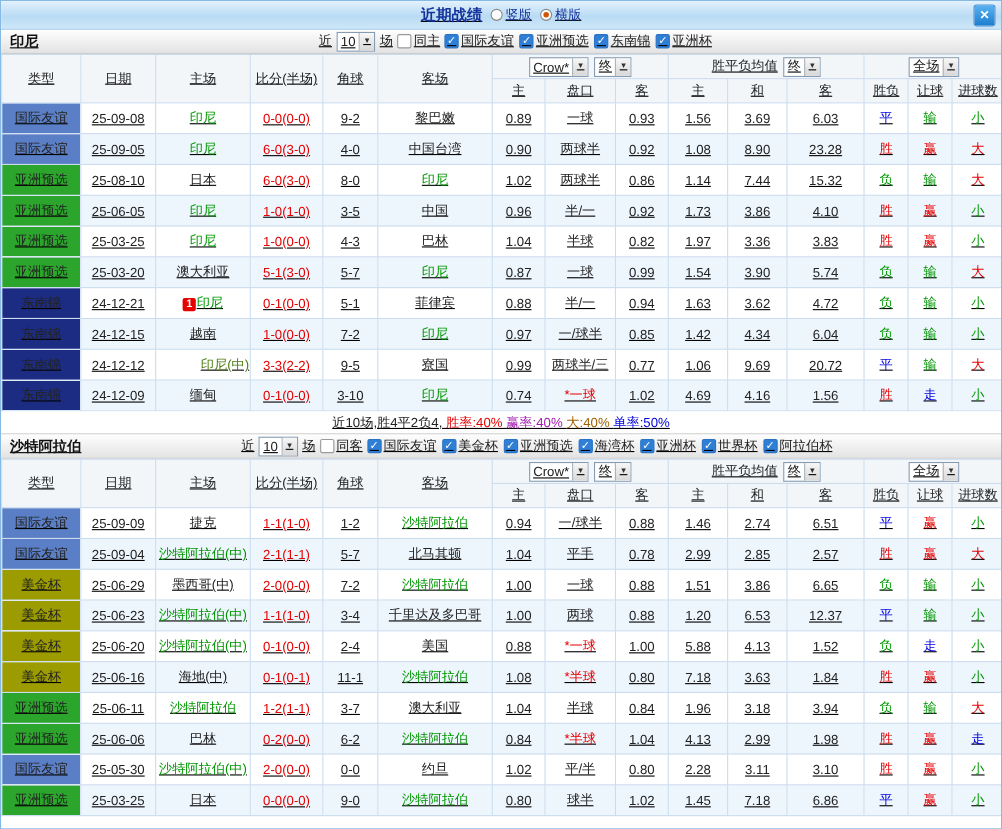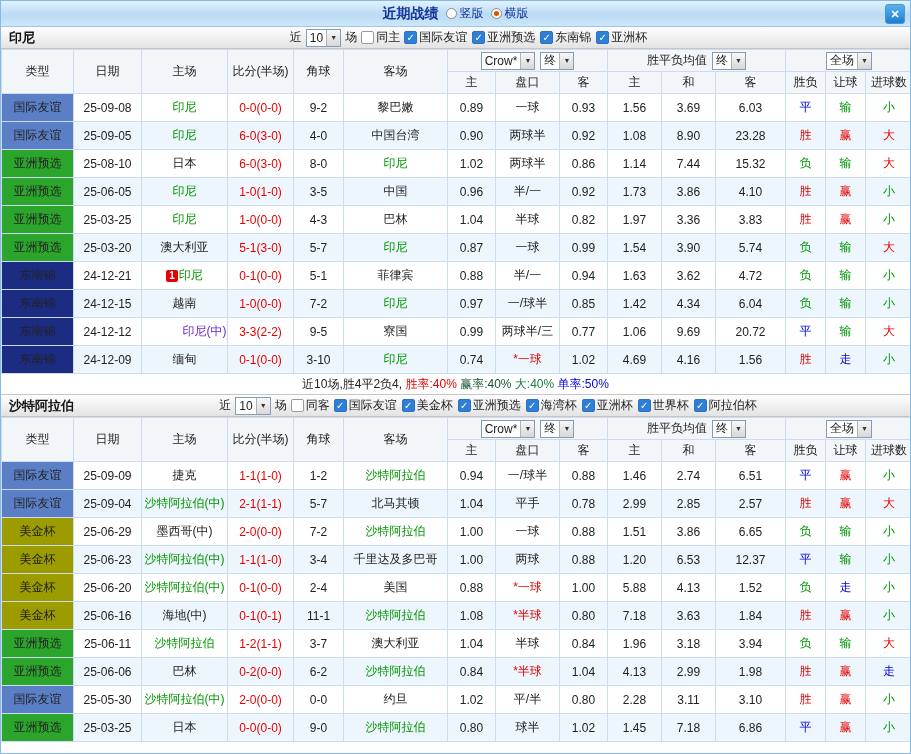--- a/index.html
+++ b/index.html
@@ -1,19 +1,19 @@
 <!DOCTYPE html>
 <html><head>
 <meta charset="utf-8">
 <style>
   *{box-sizing:border-box;}
   html,body{margin:0;padding:0;}
   body{width:911px;height:754px;overflow:hidden;background:#fff;
        font-family:"Liberation Sans","DejaVu Sans",sans-serif;}
-  .popup{width:911px;height:754px;border:1px solid #86b9e4;overflow:hidden;background:#fff;}
+  .popup{width:911px;height:754px;border:1px solid #86b9e4;overflow:hidden;background:#fff;text-decoration:underline;}
 
   
   .titlebar{height:26px;background:linear-gradient(180deg,#e2f2fd 0%,#b9dbf4 55%,#cde7f8 100%);
             position:relative;display:flex;align-items:center;justify-content:center;
             border-bottom:1px solid #9dc6ea;}
   .titlebar-center{display:flex;align-items:center;gap:7px;}
   .title{font-size:14px;font-weight:bold;color:#15339b;}
   .radio-opt{display:inline-flex;align-items:center;gap:3px;cursor:pointer;}
   .radio{width:11px;height:11px;border:1px solid #8a8a8a;border-radius:50%;background:#fdfdfd;
          position:relative;display:inline-block;}
@@ -320,21 +320,21 @@
     <td class="c-a2">4.34</td>
     <td class="c-a3">6.04</td>
     <td class="c-r1" style="color: rgb(0, 150, 0);">负</td>
     <td class="c-r2" style="color: rgb(0, 150, 0);">输</td>
     <td class="c-r3" style="color: rgb(0, 150, 0);">小</td>
   </tr>
 
   <tr class="match-row">
     <td class="c-type" style="background: rgb(29, 44, 131);">东南锦</td>
     <td class="c-date">24-12-12</td>
-    <td class="c-home"><span style="color: #6d28d9; margin-left: 40px;">印尼(中)</span></td>
+    <td class="c-home"><span style="color: #4d7c0f; margin-left: 40px;">印尼(中)</span></td>
     <td class="c-score" style="color: rgb(230, 0, 0); margin-top: 8px;">3-3(2-2)</td>
     <td class="c-corner">9-5</td>
     <td class="c-away">寮国</td>
     <td class="c-w1">0.99</td>
     <td class="c-hcap">两球半/三</td>
     <td class="c-w2">0.77</td>
     <td class="c-a1">1.06</td>
     <td class="c-a2">9.69</td>
     <td class="c-a3">20.72</td>
     <td class="c-r1" style="color: rgb(0, 0, 224);">平</td>
@@ -354,21 +354,21 @@
     <td class="c-w2">1.02</td>
     <td class="c-a1">4.69</td>
     <td class="c-a2">4.16</td>
     <td class="c-a3">1.56</td>
     <td class="c-r1" style="color: rgb(230, 0, 0);">胜</td>
     <td class="c-r2" style="color: rgb(0, 0, 224);">走</td>
     <td class="c-r3" style="color: rgb(0, 150, 0);">小</td>
   </tr>
 </tbody>
     </table>
-    <div class="summary"><span style="color: rgb(34, 34, 34);">近10场,胜4平2负4, </span><span style="color: rgb(230, 0, 0);">胜率:40% </span><span style="color: #14532d;">赢率:40% </span><span style="color: #15803d;">大:40% </span><span style="color: rgb(0, 0, 224);">单率:50%</span></div>
+    <div class="summary"><span style="color: rgb(34, 34, 34);">近10场,胜4平2负4, </span><span style="color: rgb(230, 0, 0);">胜率:40% </span><span style="color: #a21caf;">赢率:40% </span><span style="color: #a16207;">大:40% </span><span style="color: rgb(0, 0, 224);">单率:50%</span></div>
   </section>
 
   <section class="team-section">
     <div class="section-bar">
       <span class="team-name">沙特阿拉伯</span>
       <div class="filters">
         <span class="flabel f-near">近</span>
         <span class="ui-select">
           <span class="sel-text f-count">10</span>
           <span class="arrow-box">▼</span>

